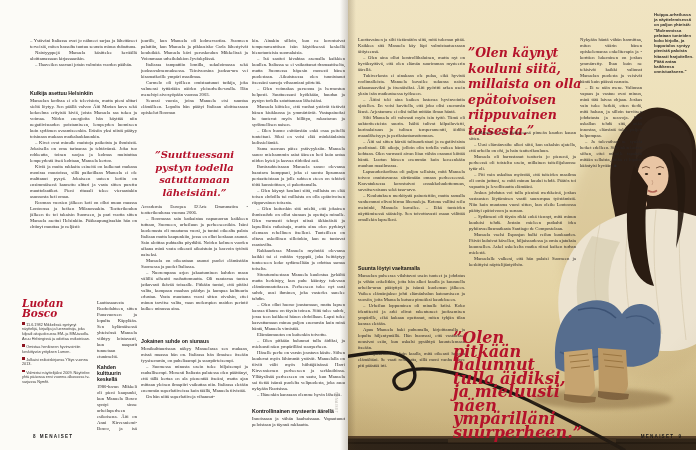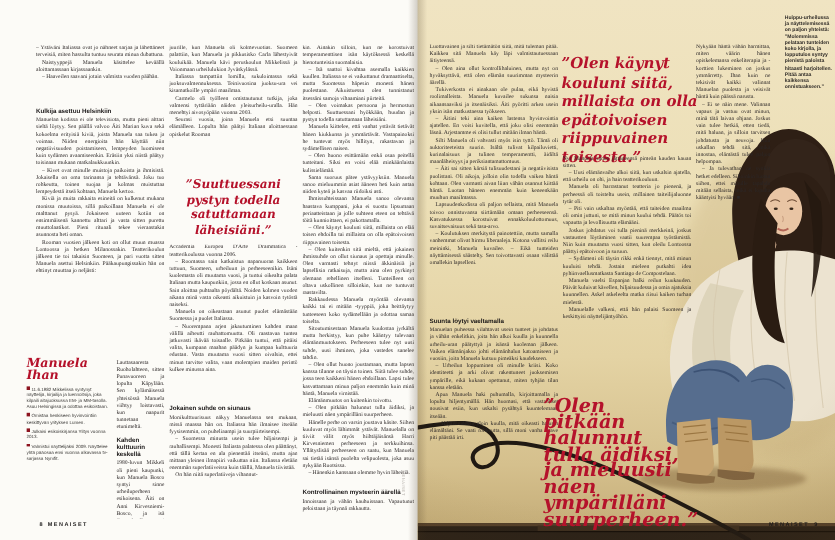--- a/index.html
+++ b/index.html
@@ -87,21 +87,21 @@
       </div>
     </div>
 
     <div class="col body-txt" style="left:97px; top:300px; width:40px; height:132px;">
       <p>Lauttasaaresta Ruoholahteen, sitten Punavuoreen ja lopulta Käpylään. Sen kylämäisessä yhteisössä Manuela viihtyy loistavasti, kun naapurit tunnetaan etunimeltä.</p>
       <div class="subhead">Kahden kulttuurin keskellä</div>
       <p>1980-luvun Mikkeli oli pieni kaupunki, kun Manuela Bosco syntyi sinne urheiluperheen esikoisena. Äiti on Anni Kirvesniemi-Bosco, ja isä Carmelo Bosco vei perheen Italian</p>
     </div>
 
     <div class="sidebar">
-      <div class="sb-title">Manuela Ihan</div>
+      <div class="sb-title">Luotan Bosco</div>
       <div class="sb-item"><span class="sq"></span><span>11.6.1982 Mikkelissä syntynyt näyttelijä, kirjailija ja luennoitsija, joka kilpaili aitajuoksussa EM- ja MM-tasolla. Asuu Helsingissä ja odottaa esikoistaan.</span></div>
       <div class="sb-item"><span class="sq"></span><span>Omistaa henkiseen hyvinvointiin keskittyvän yrityksen Lumen.</span></div>
       <div class="sb-item"><span class="sq"></span><span>Julkaisi esikoiskirjansa Ylitys vuonna 2013.</span></div>
       <div class="sb-item"><span class="sq"></span><span>Valmistui näyttelijäksi 2009. Näyttelee yhtä pääosaa ensi vuonna alkavassa tv-sarjassa Nymfit.</span></div>
     </div>
 
     <div class="col body-txt" style="left:141px; top:38px; width:107px; height:400px;">
       <div class="blockA" style="height:108px;">
         <p>juurille, kun Manuela oli kolmevuotias. Suomeen palattiin, kun Manuela ja pikkusisko Carla lähestyivät kouluikää. Manuela kävi peruskoulun Mikkelissä ja Voionmaan urheilulukion Jyväskylässä.</p>
         <p>Italiassa tampattiin lomilla, sukuloimassa sekä juoksuvalmennuksessa. Teinivuosina juoksu-ura vei kisamatkoille ympäri maailmaa.</p>

